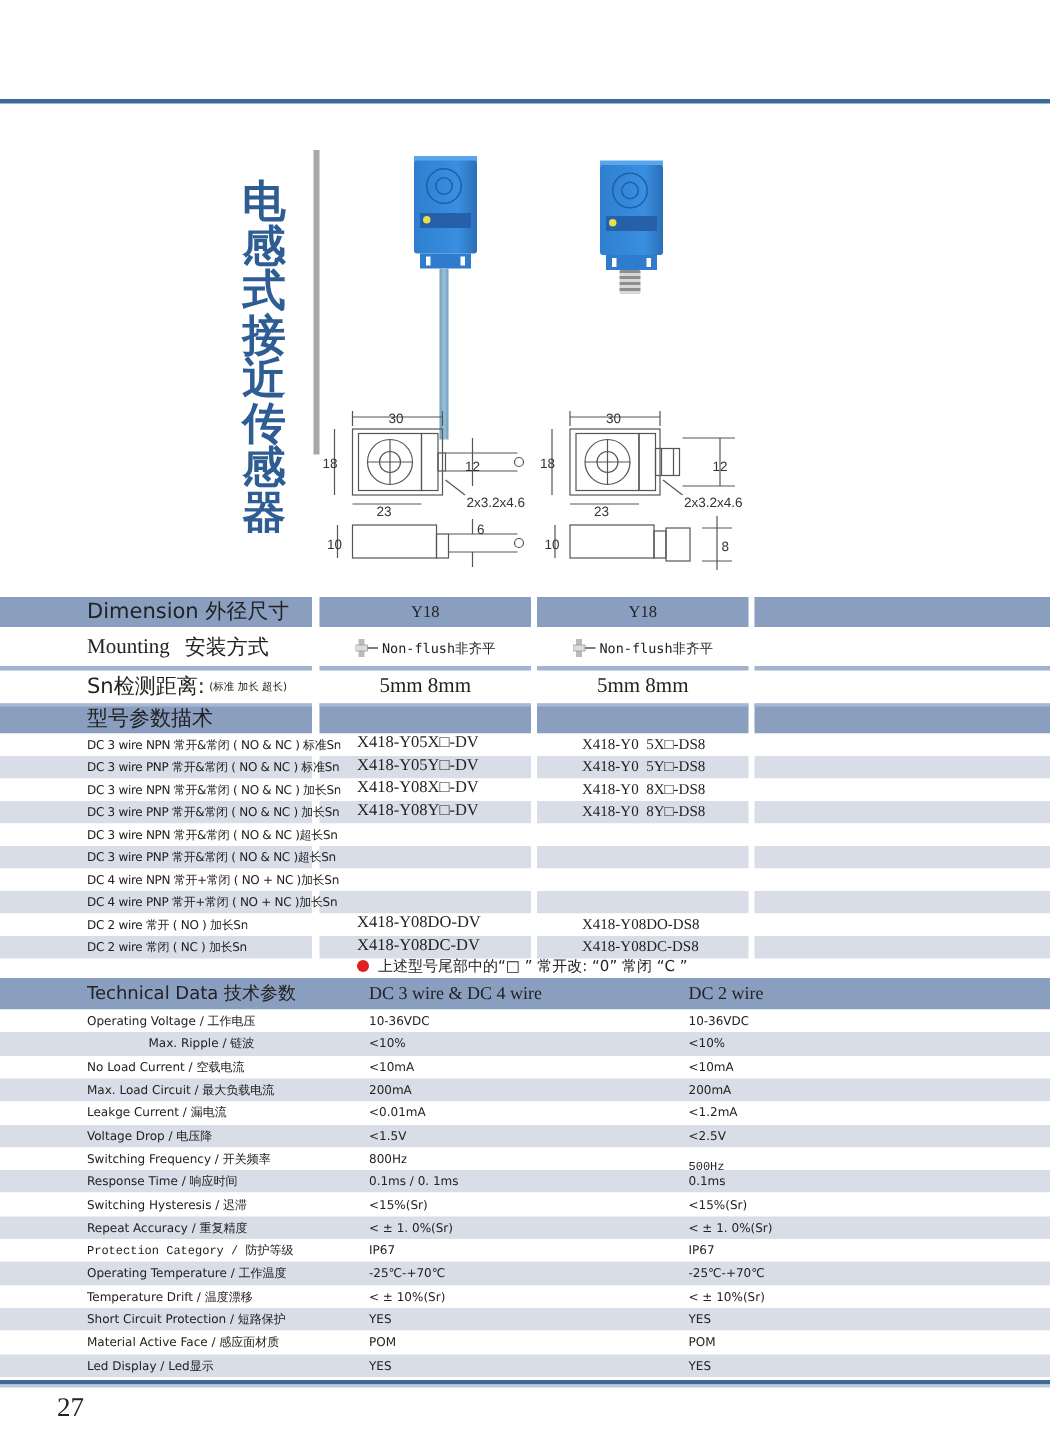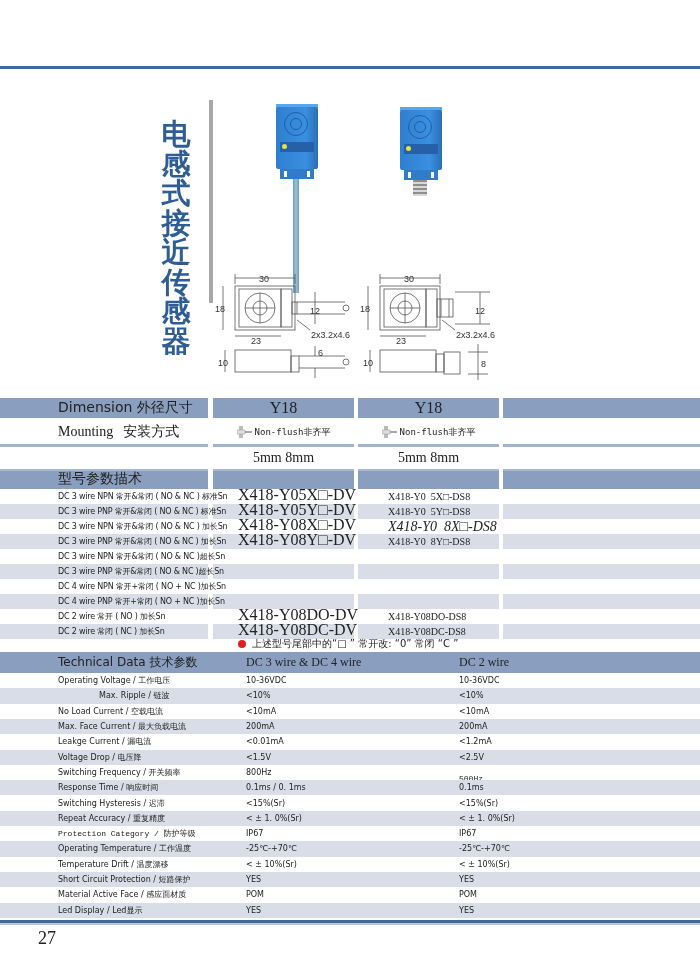--- a/index.html
+++ b/index.html
@@ -34,21 +34,21 @@
   .band { position: absolute; height: 100%; }
 
   .hdr { background: #8a9ec0; }
   .light { background: #d8dde7; }
   .white { background: #ffffff; }
   .sep { position: absolute; left: 0; width: 700px; height: 3px; }
   .sep .seg { position: absolute; top: 0; height: 3px; background: #a2b3cf; }
 
   .t-big { font-size: 14px; color: #222; }
   .t-small { font-size: 8px; color: #222; letter-spacing: -0.2px; }
-  .t-val { font-size: 16px; color: #222; }
+  .t-val { font-size: 11px; color: #222; }
   .t-tech { font-size: 8px; color: #222; }
   .zh { font-family: "DejaVu Sans", sans-serif; }
 
   .note { position: absolute; left: 238px; top: 637px; font-size: 10px; color: #222; font-family: "DejaVu Sans", sans-serif; white-space: nowrap; }
   .note .dot { display: inline-block; width: 8px; height: 8px; border-radius: 50%; background: #e02020; margin-right: 6px; vertical-align: middle; }
   .mount-icon { display: inline-block; vertical-align: middle; margin-right: 2px; }
   .mono { font-family: "DejaVu Sans Mono", monospace; font-size: 9px; }
 </style>
 </head>
 <body>
@@ -207,20 +207,24 @@
   </div>
 </div>
 <div class="sep" style="top:444px;">
   <div class="seg" style="left:0;width:208px;"></div>
   <div class="seg" style="left:213px;width:141px;"></div>
   <div class="seg" style="left:358px;width:141px;"></div>
   <div class="seg" style="left:503px;width:197px;"></div>
 </div>
 
 <div class="row" style="top:447px;height:22px;">
+  <div class="cell" style="left:58px;top:0;height:22px;">
+    <span class="t-big zh">Sn检测距离:</span>
+    <span class="zh" style="font-size:7px;margin-left:3px;">(标准  加长  超长)</span>
+  </div>
   <div class="cell t-big" style="left:213px;width:141px;top:0;height:22px;justify-content:center;">5mm  8mm</div>
   <div class="cell t-big" style="left:358px;width:141px;top:0;height:22px;justify-content:center;">5mm  8mm</div>
 </div>
 
 <div class="row" style="top:469px;height:20px;">
   <div class="band hdr" style="left:0;width:208px;border-top:2px solid #a8b8d4;"></div>
   <div class="band hdr" style="left:213px;width:141px;border-top:2px solid #a8b8d4;"></div>
   <div class="band hdr" style="left:358px;width:141px;border-top:2px solid #a8b8d4;"></div>
   <div class="band hdr" style="left:503px;width:197px;border-top:2px solid #a8b8d4;"></div>
   <div class="cell t-big zh" style="left:58px;top:0;height:20px;">型号参数描术</div>
@@ -245,21 +249,21 @@
       <div class="cell t-val" style="left:238px;top:-2px;height:15px;">X418-Y05Y□-DV</div>
       <div class="cell" style="left:388px;top:0;height:15px;font-size:10px;white-space:pre;">X418-Y0  5Y□-DS8</div>
     </div>
     <div class="row" style="top: 519px; height: 15px;">
       <div class="band white" style="left:0;width:208px;"></div>
       <div class="band white" style="left:213px;width:141px;"></div>
       <div class="band white" style="left:358px;width:141px;"></div>
       <div class="band white" style="left:503px;width:197px;"></div>
       <div class="cell t-small zh" style="left:58px;top:0;height:15px;">DC 3 wire NPN 常开&amp;常闭 ( NO &amp; NC ) 加长Sn</div>
       <div class="cell t-val" style="left:238px;top:-2px;height:15px;">X418-Y08X□-DV</div>
-      <div class="cell" style="left:388px;top:0;height:15px;font-size:14px;white-space:pre;font-style:italic;">X418-Y0  8X□-DS8</div>
+      <div class="cell" style="left:388px;top:0;height:15px;font-size:10px;white-space:pre;">X418-Y0  8X□-DS8</div>
     </div>
     <div class="row" style="top: 534px; height: 15px;">
       <div class="band light" style="left:0;width:208px;"></div>
       <div class="band light" style="left:213px;width:141px;"></div>
       <div class="band light" style="left:358px;width:141px;"></div>
       <div class="band light" style="left:503px;width:197px;"></div>
       <div class="cell t-small zh" style="left:58px;top:0;height:15px;">DC 3 wire PNP 常开&amp;常闭 ( NO &amp; NC ) 加长Sn</div>
       <div class="cell t-val" style="left:238px;top:-2px;height:15px;">X418-Y08Y□-DV</div>
       <div class="cell" style="left:388px;top:0;height:15px;font-size:10px;white-space:pre;">X418-Y0  8Y□-DS8</div>
     </div>
@@ -344,21 +348,21 @@
       <div class="cell t-tech zh" style="left:459px;top:0;height:15.3px;">&lt;10%</div>
     </div>
     <div class="row" style="top: 703.6px; height: 15.3px; text-align: right;">
       <div class="band white" style="left:0;width:700px;"></div>
       <div class="cell t-tech zh" style="left:58px;top:0;height:15.3px;">No Load Current / 空载电流</div>
       <div class="cell t-tech zh" style="left:246px;top:0;height:15.3px;">&lt;10mA</div>
       <div class="cell t-tech zh" style="left:459px;top:0;height:15.3px;">&lt;10mA</div>
     </div>
     <div class="row" style="top: 718.9px; height: 15.3px;">
       <div class="band light" style="left:0;width:700px;"></div>
-      <div class="cell t-tech zh" style="left:58px;top:0;height:15.3px;">Max. Face Current / 最大负载电流</div>
+      <div class="cell t-tech zh" style="left:58px;top:0;height:15.3px;">Max. Load Circuit / 最大负载电流</div>
       <div class="cell t-tech zh" style="left:246px;top:0;height:15.3px;">200mA</div>
       <div class="cell t-tech zh" style="left:459px;top:0;height:15.3px;">200mA</div>
     </div>
     <div class="row" style="top: 734.2px; height: 15.3px;">
       <div class="band white" style="left:0;width:700px;"></div>
       <div class="cell t-tech zh" style="left:58px;top:0;height:15.3px;">Leakge Current / 漏电流</div>
       <div class="cell t-tech zh" style="left:246px;top:0;height:15.3px;">&lt;0.01mA</div>
       <div class="cell t-tech zh" style="left:459px;top:0;height:15.3px;">&lt;1.2mA</div>
     </div>
     <div class="row" style="top: 749.5px; height: 15.3px;">

